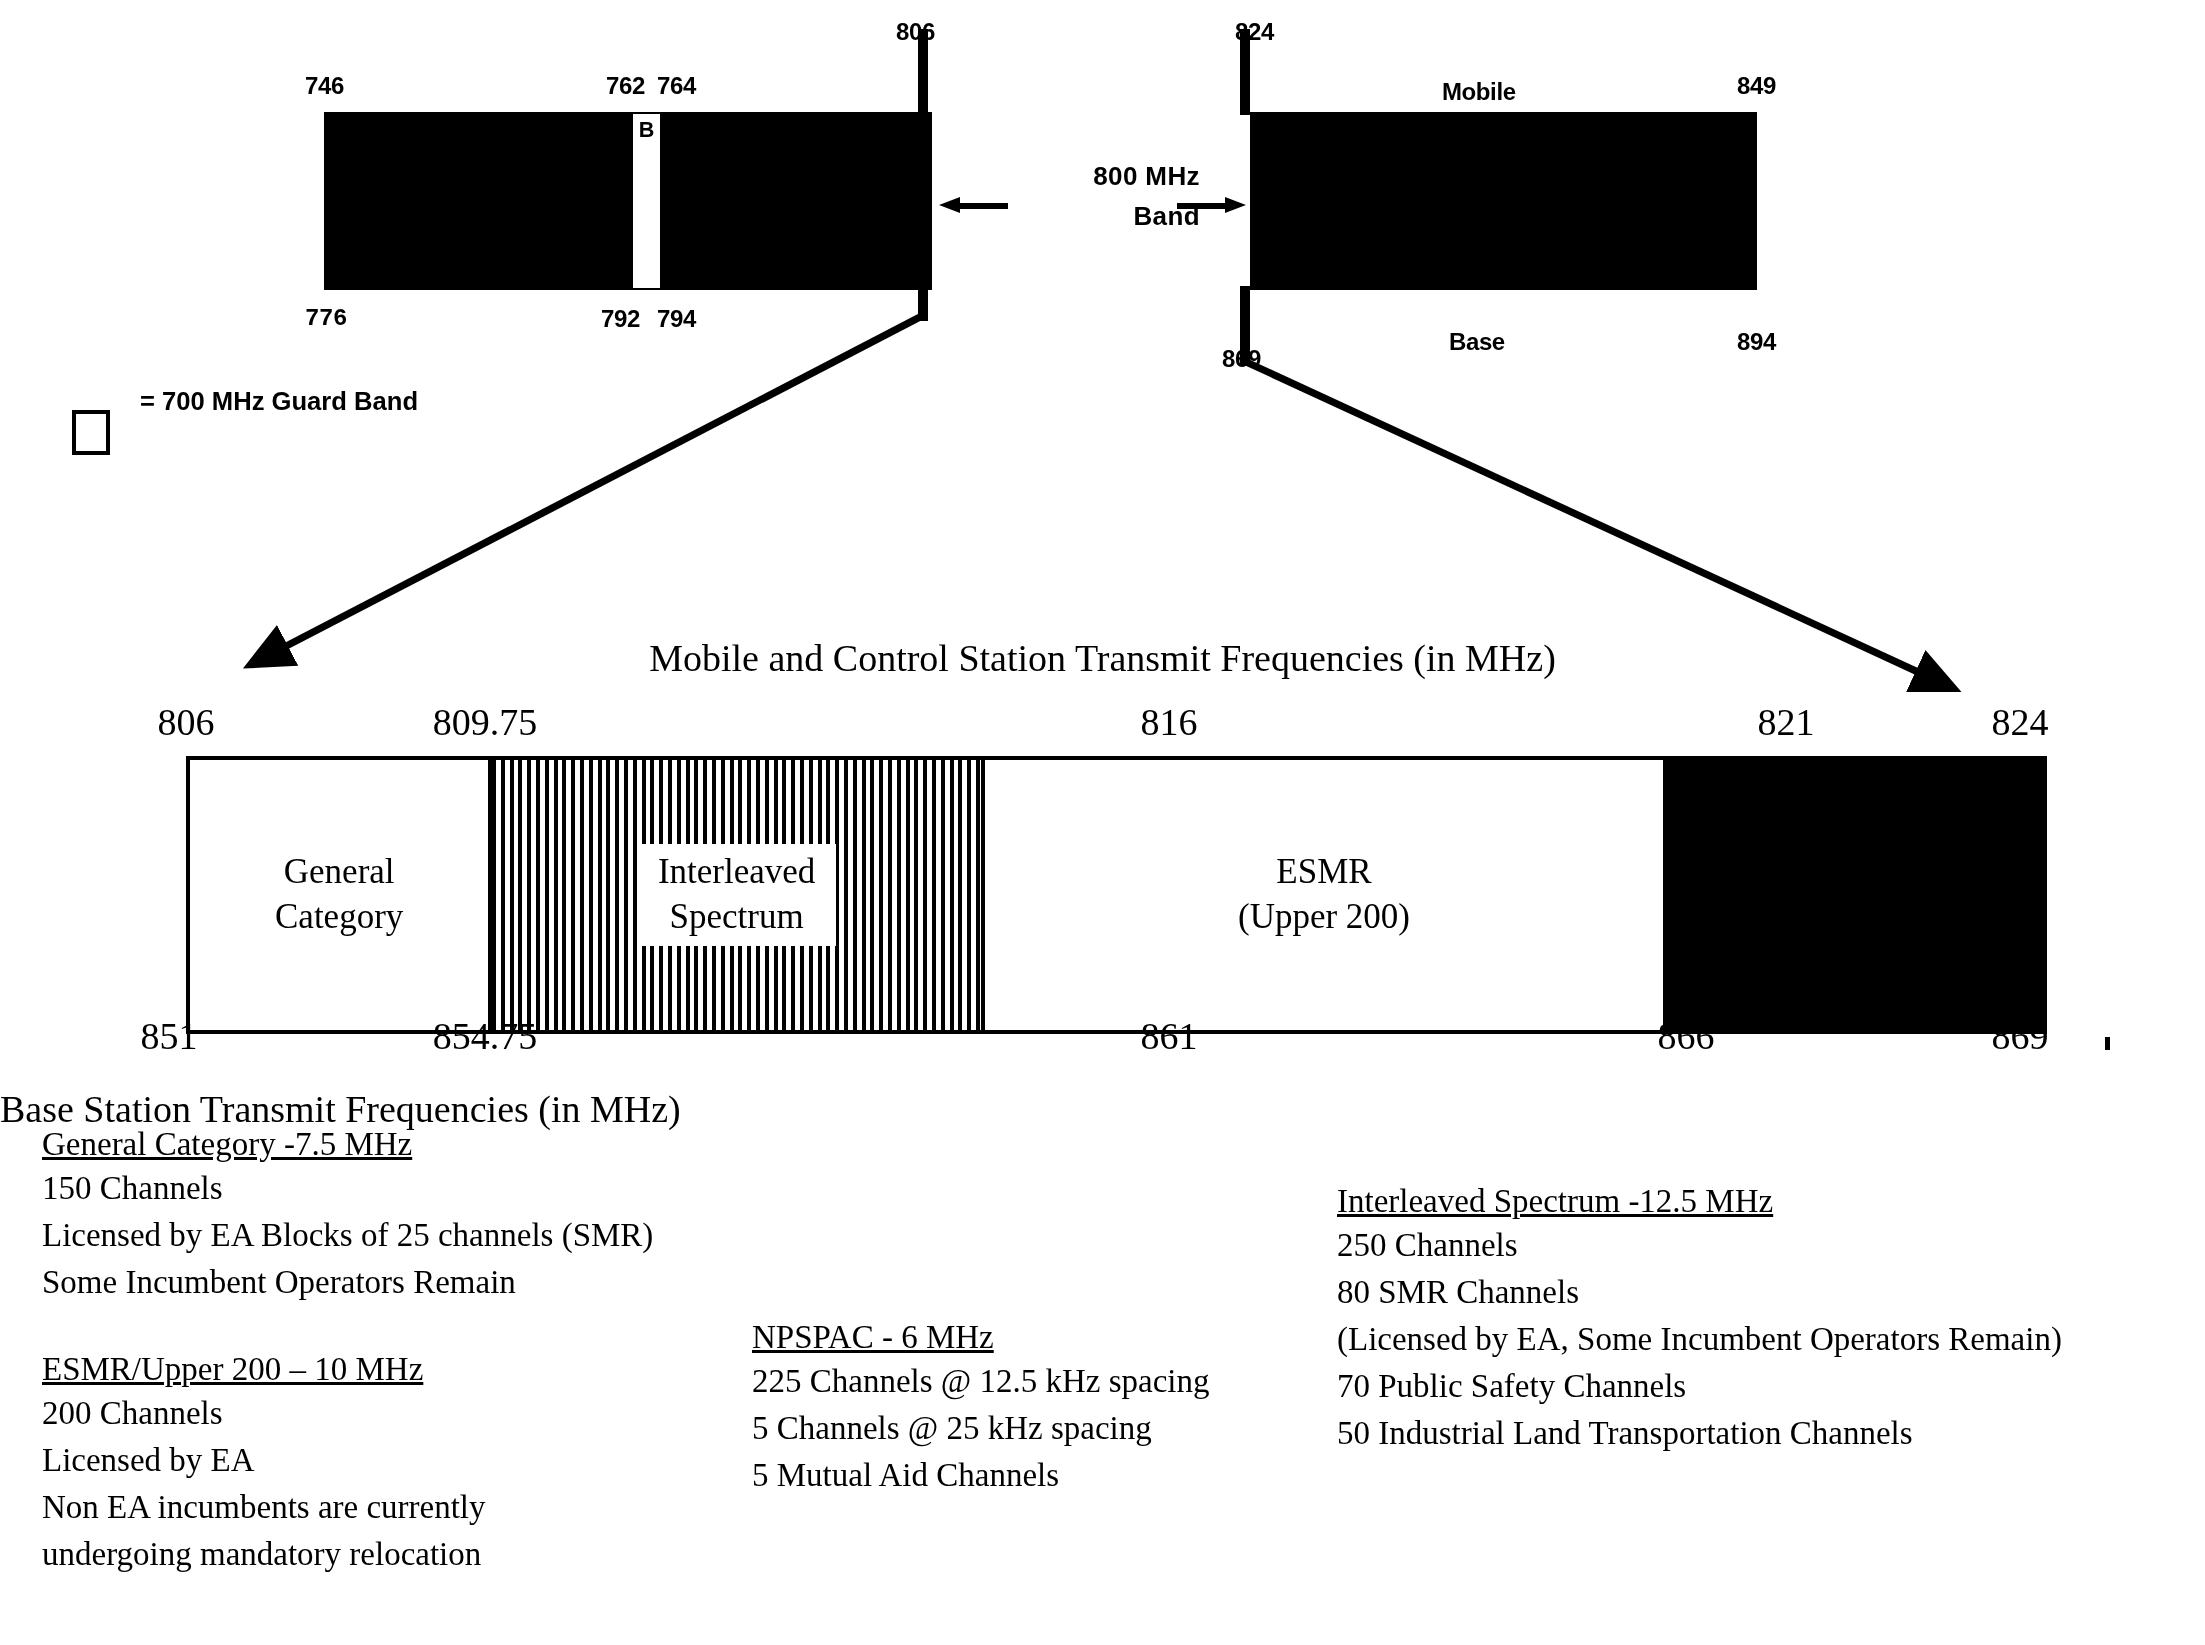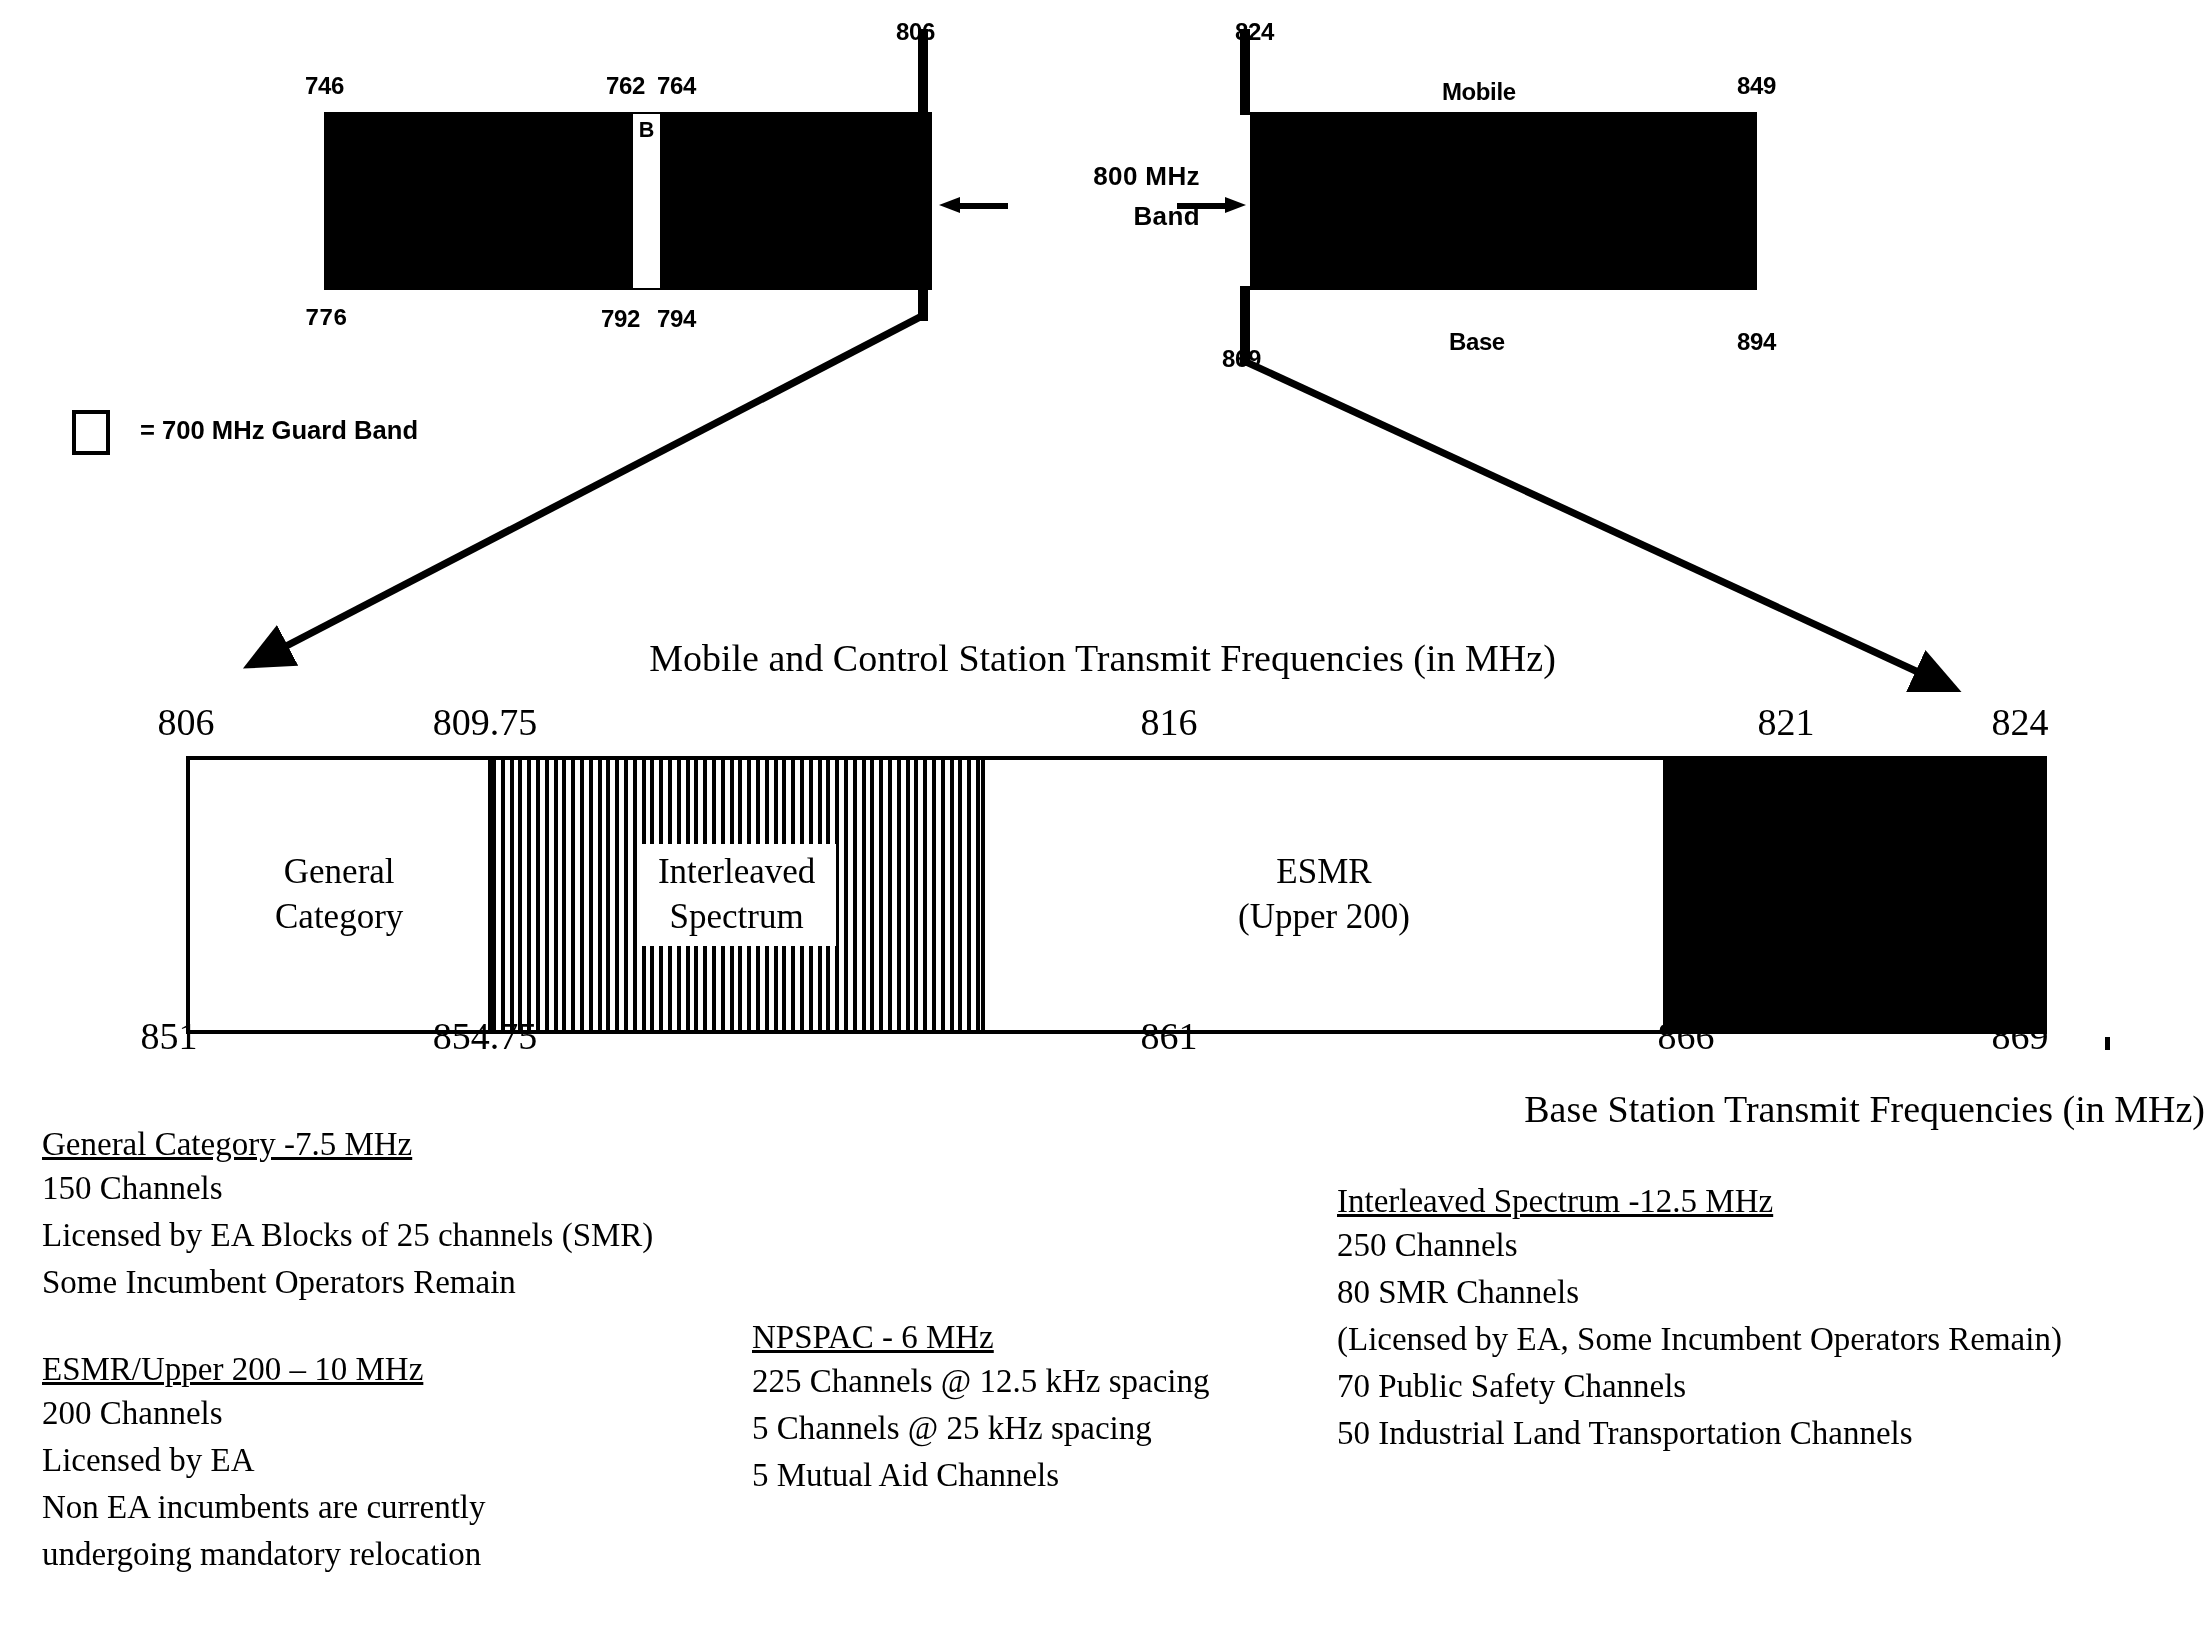--- a/index.html
+++ b/index.html
@@ -99,21 +99,21 @@
 
   
   #legend-box {
     left: 72px; top: 410px;
     width: 38px; height: 45px;
     border: 4px solid #000;
     background: #fff;
     box-sizing: border-box;
   }
   #legend-text {
-    left: 140px; top: 416px;
+    left: 140px; top: 387px;
     font-family: "Liberation Sans", sans-serif;
     font-size: 25.6px;
     font-weight: 600;
   }
 
   
   #connector-svg {
     left: 0; top: 264px;
     width: 2205px; height: 464px;
     pointer-events: none;
@@ -123,21 +123,21 @@
   #detail-title {
     left: 0; top: 636px;
     width: 2205px;
     text-align: center;
     font-size: 38px;
     font-weight: normal;
   }
   #detail-caption {
     left: 0; top: 1087px;
     width: 2205px;
-    text-align: right;
+    text-align: left;
     font-size: 38px;
   }
 
   #detail-bar {
     left: 186px; top: 756px;
     width: 1861px; height: 278px;
     border: 4.8px solid #000;
     box-sizing: border-box;
     display: flex;
     background: #fff;

